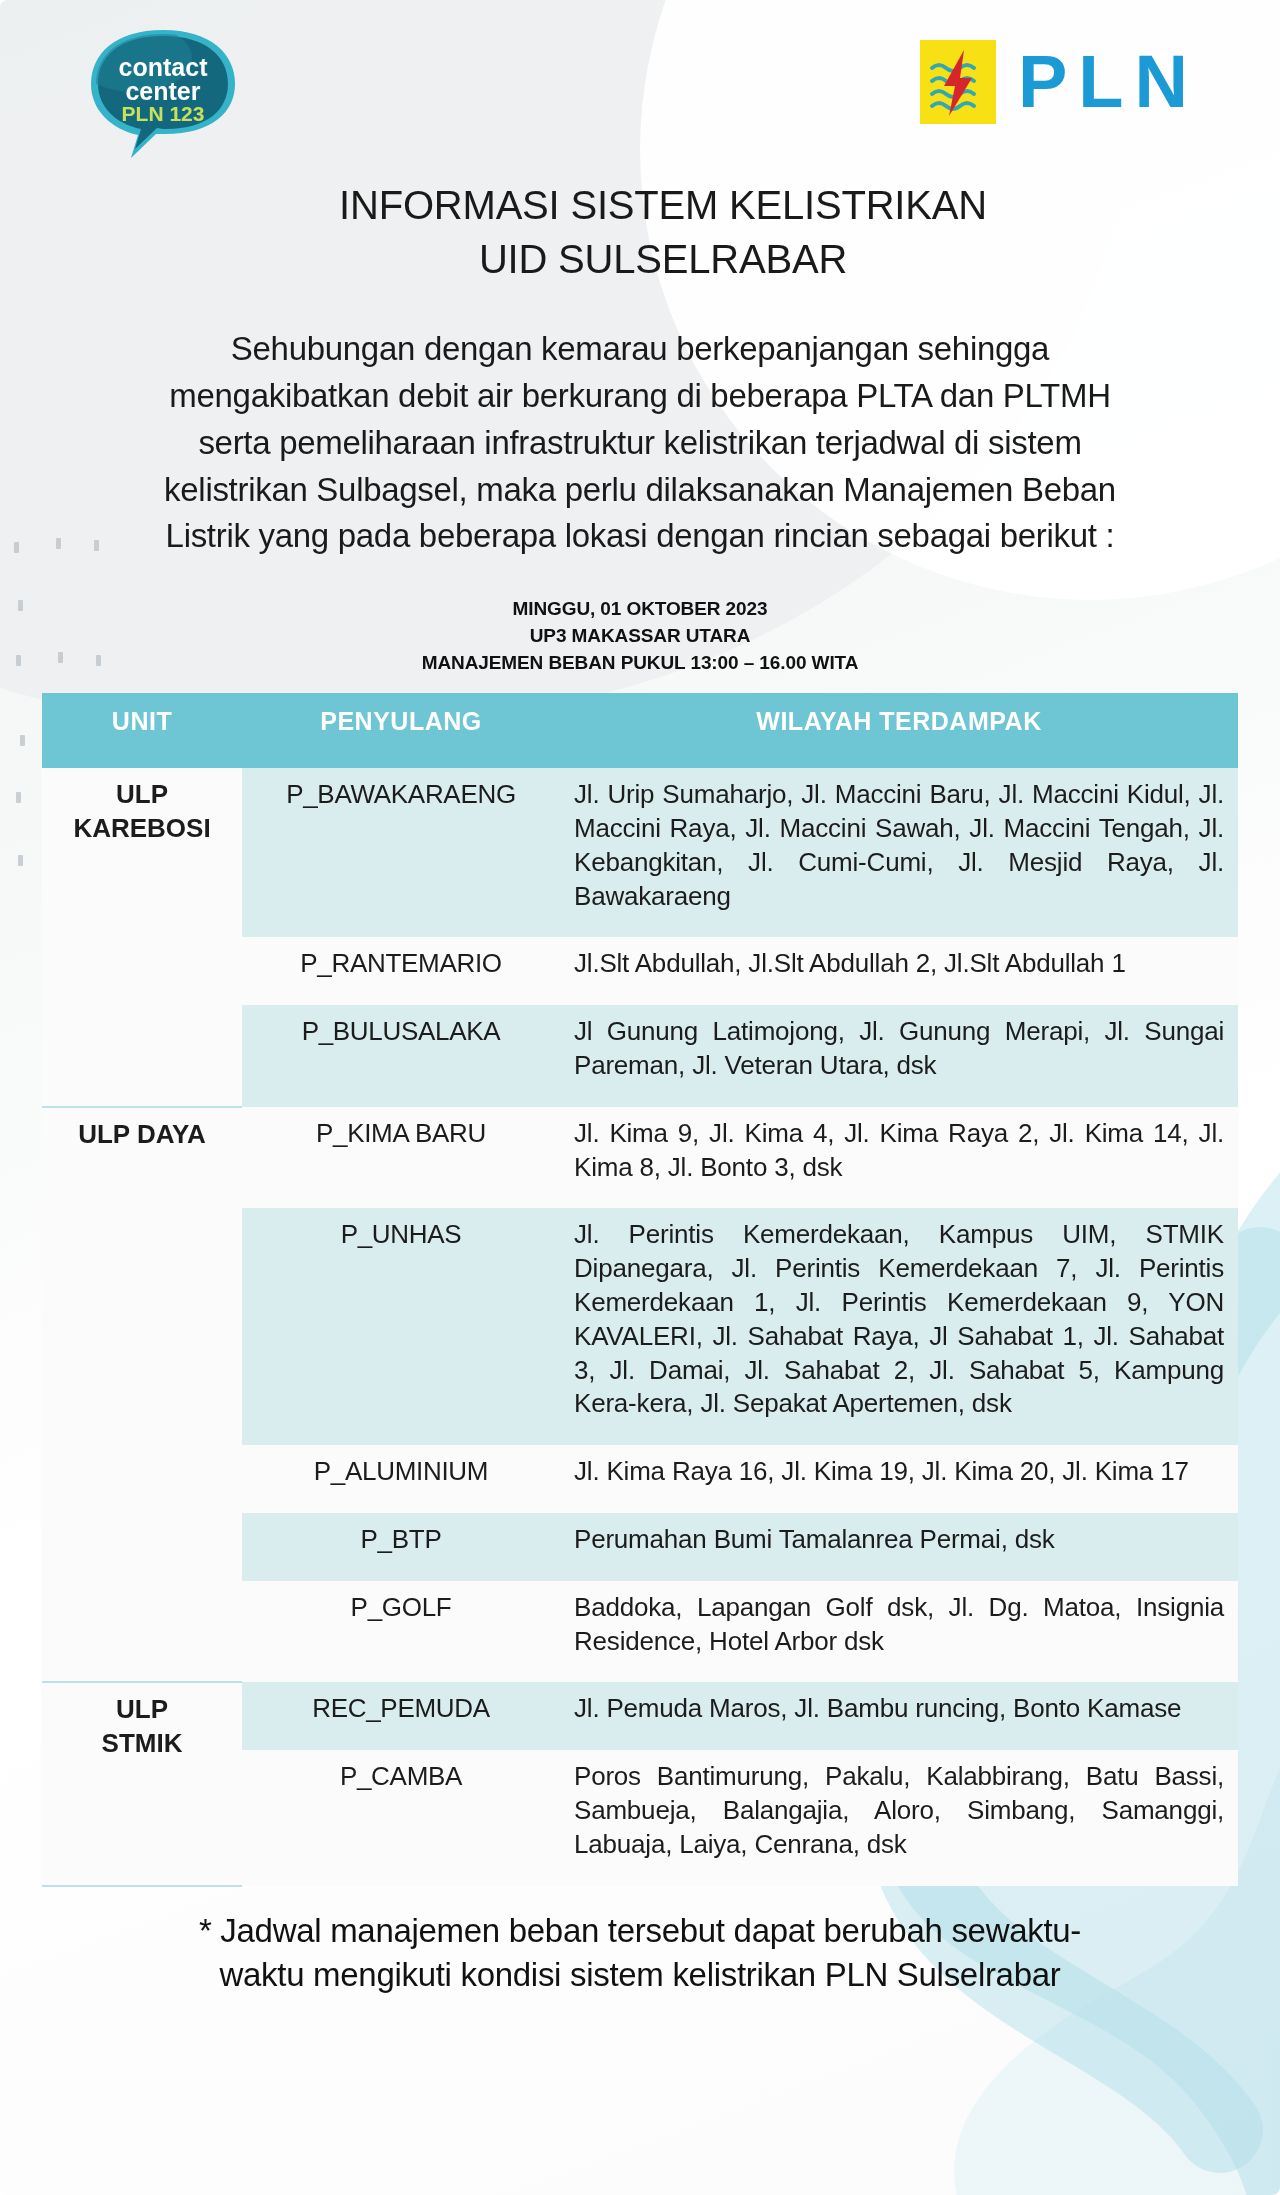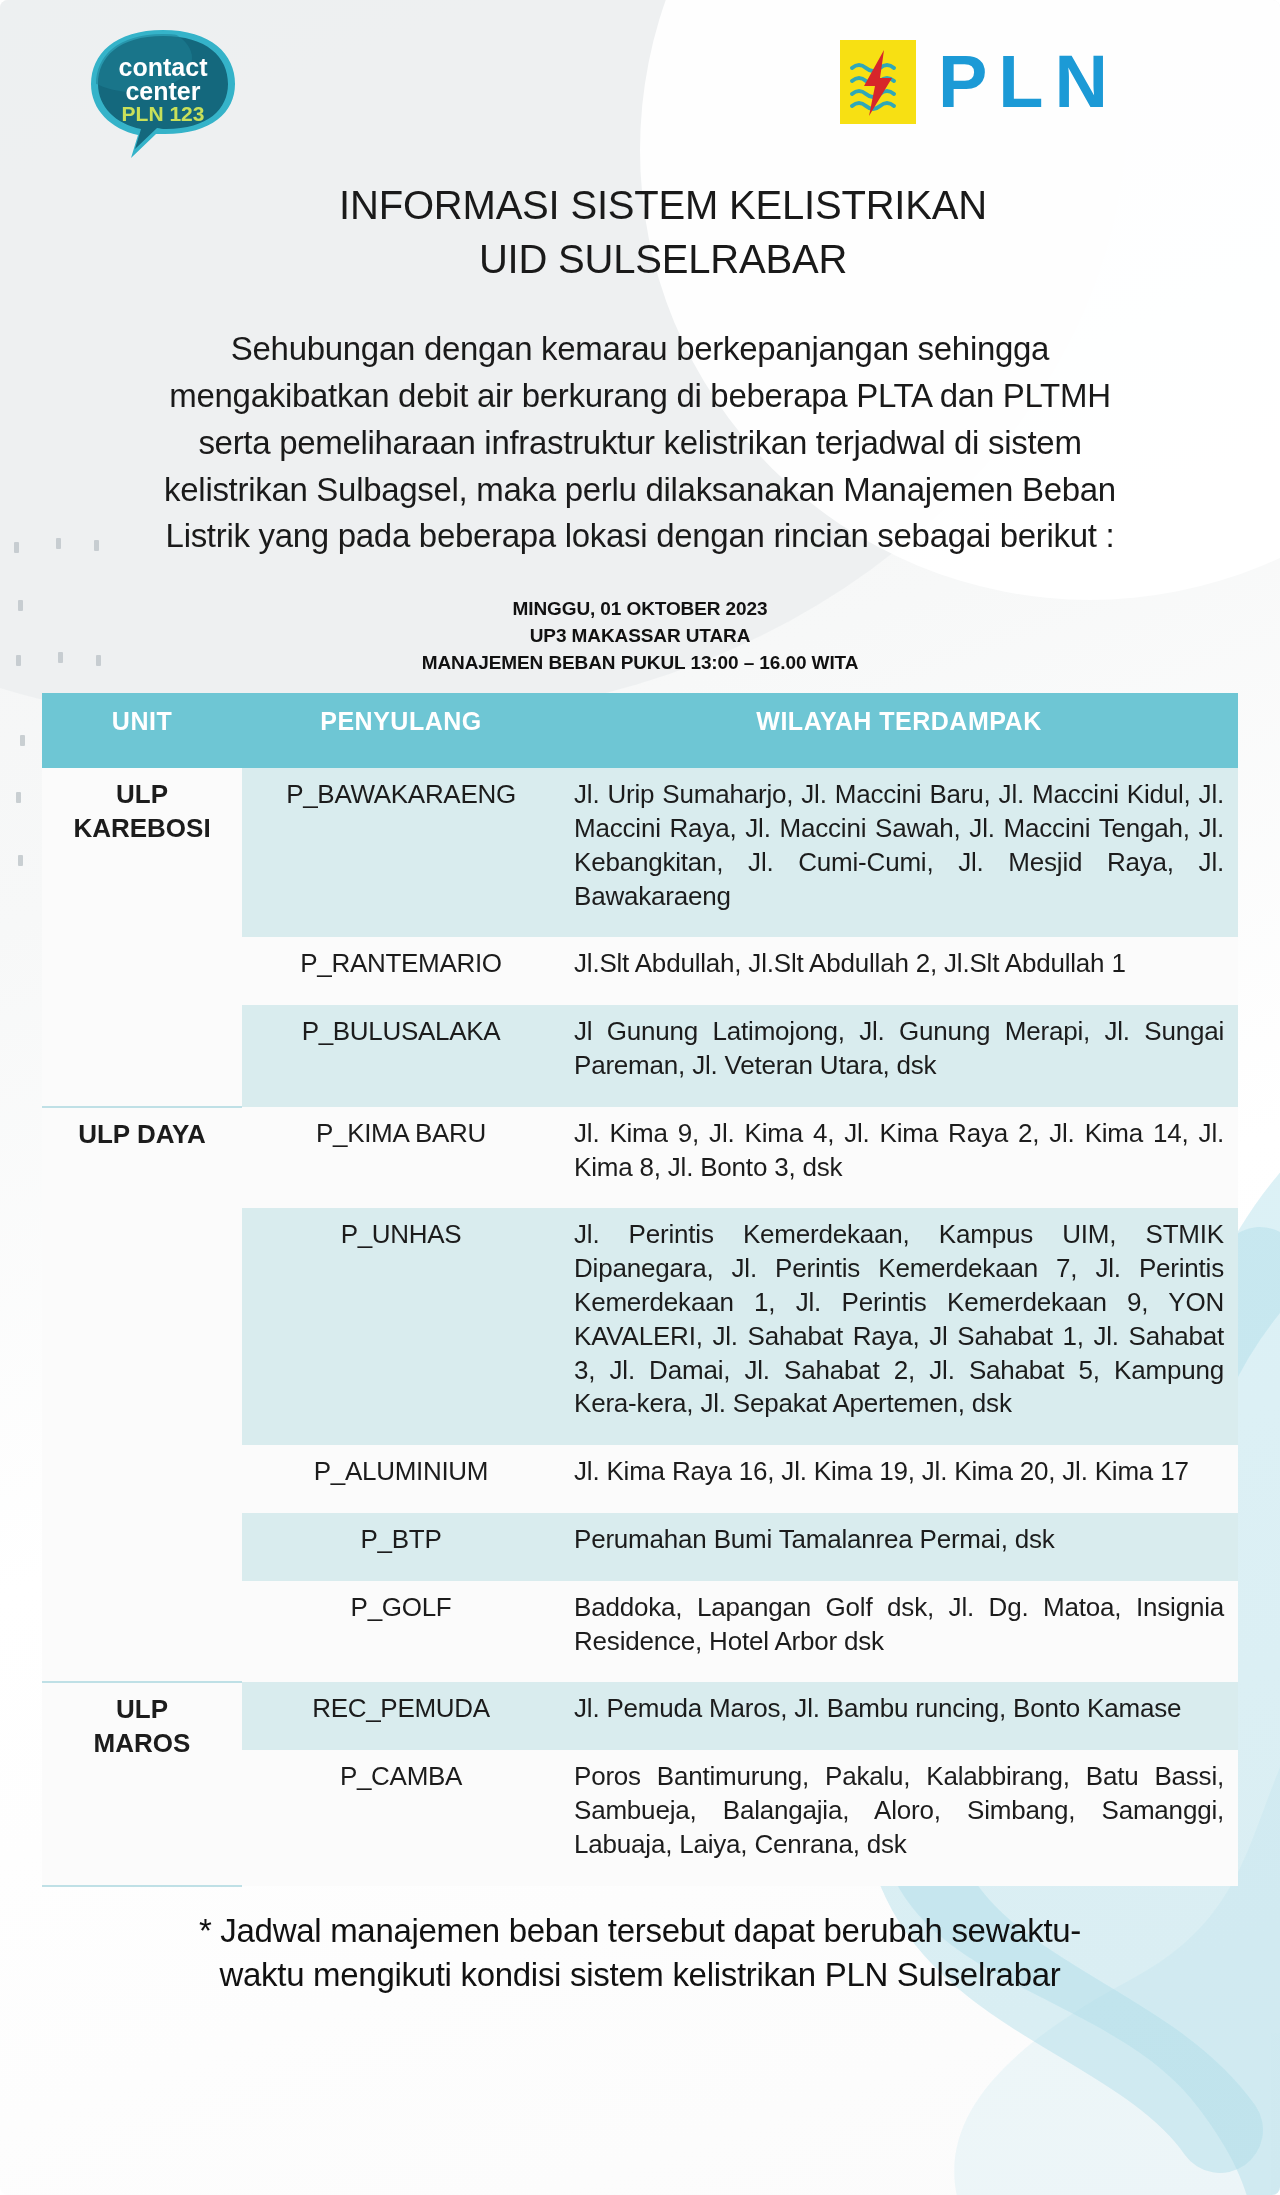--- a/index.html
+++ b/index.html
@@ -70,21 +70,21 @@
   }
   .cc-logo {
     position: absolute;
     left: 88px;
     top: 28px;
     width: 150px;
     height: 130px;
   }
   .pln-logo {
     position: absolute;
-    left: 840px;
+    left: 920px;
     top: 40px;
     display: flex;
     align-items: center;
     gap: 22px;
   }
   .pln-mark {
     width: 76px;
     height: 84px;
     background: #f7e013;
     position: relative;
@@ -360,21 +360,21 @@
           <td class="wil">Perumahan Bumi Tamalanrea Permai, dsk</td>
         </tr>
         <tr class="rowB">
           <td class="pen">P_GOLF</td>
           <td class="wil">Baddoka, Lapangan Golf dsk, Jl. Dg. Matoa, Insignia Residence, Hotel Arbor dsk</td>
         </tr>
 
         <tr class="rowA">
           <td class="unit" rowspan="2">
             <div>ULP</div>
-            <div>MAROS</div>
+            <div>STMIK</div>
           </td>
           <td class="pen">REC_PEMUDA</td>
           <td class="wil">Jl. Pemuda Maros, Jl. Bambu runcing, Bonto Kamase</td>
         </tr>
         <tr class="rowB">
           <td class="pen">P_CAMBA</td>
           <td class="wil">Poros Bantimurung, Pakalu, Kalabbirang, Batu Bassi, Sambueja, Balangajia, Aloro, Simbang, Samanggi, Labuaja, Laiya, Cenrana, dsk</td>
         </tr>
 
       </tbody>

